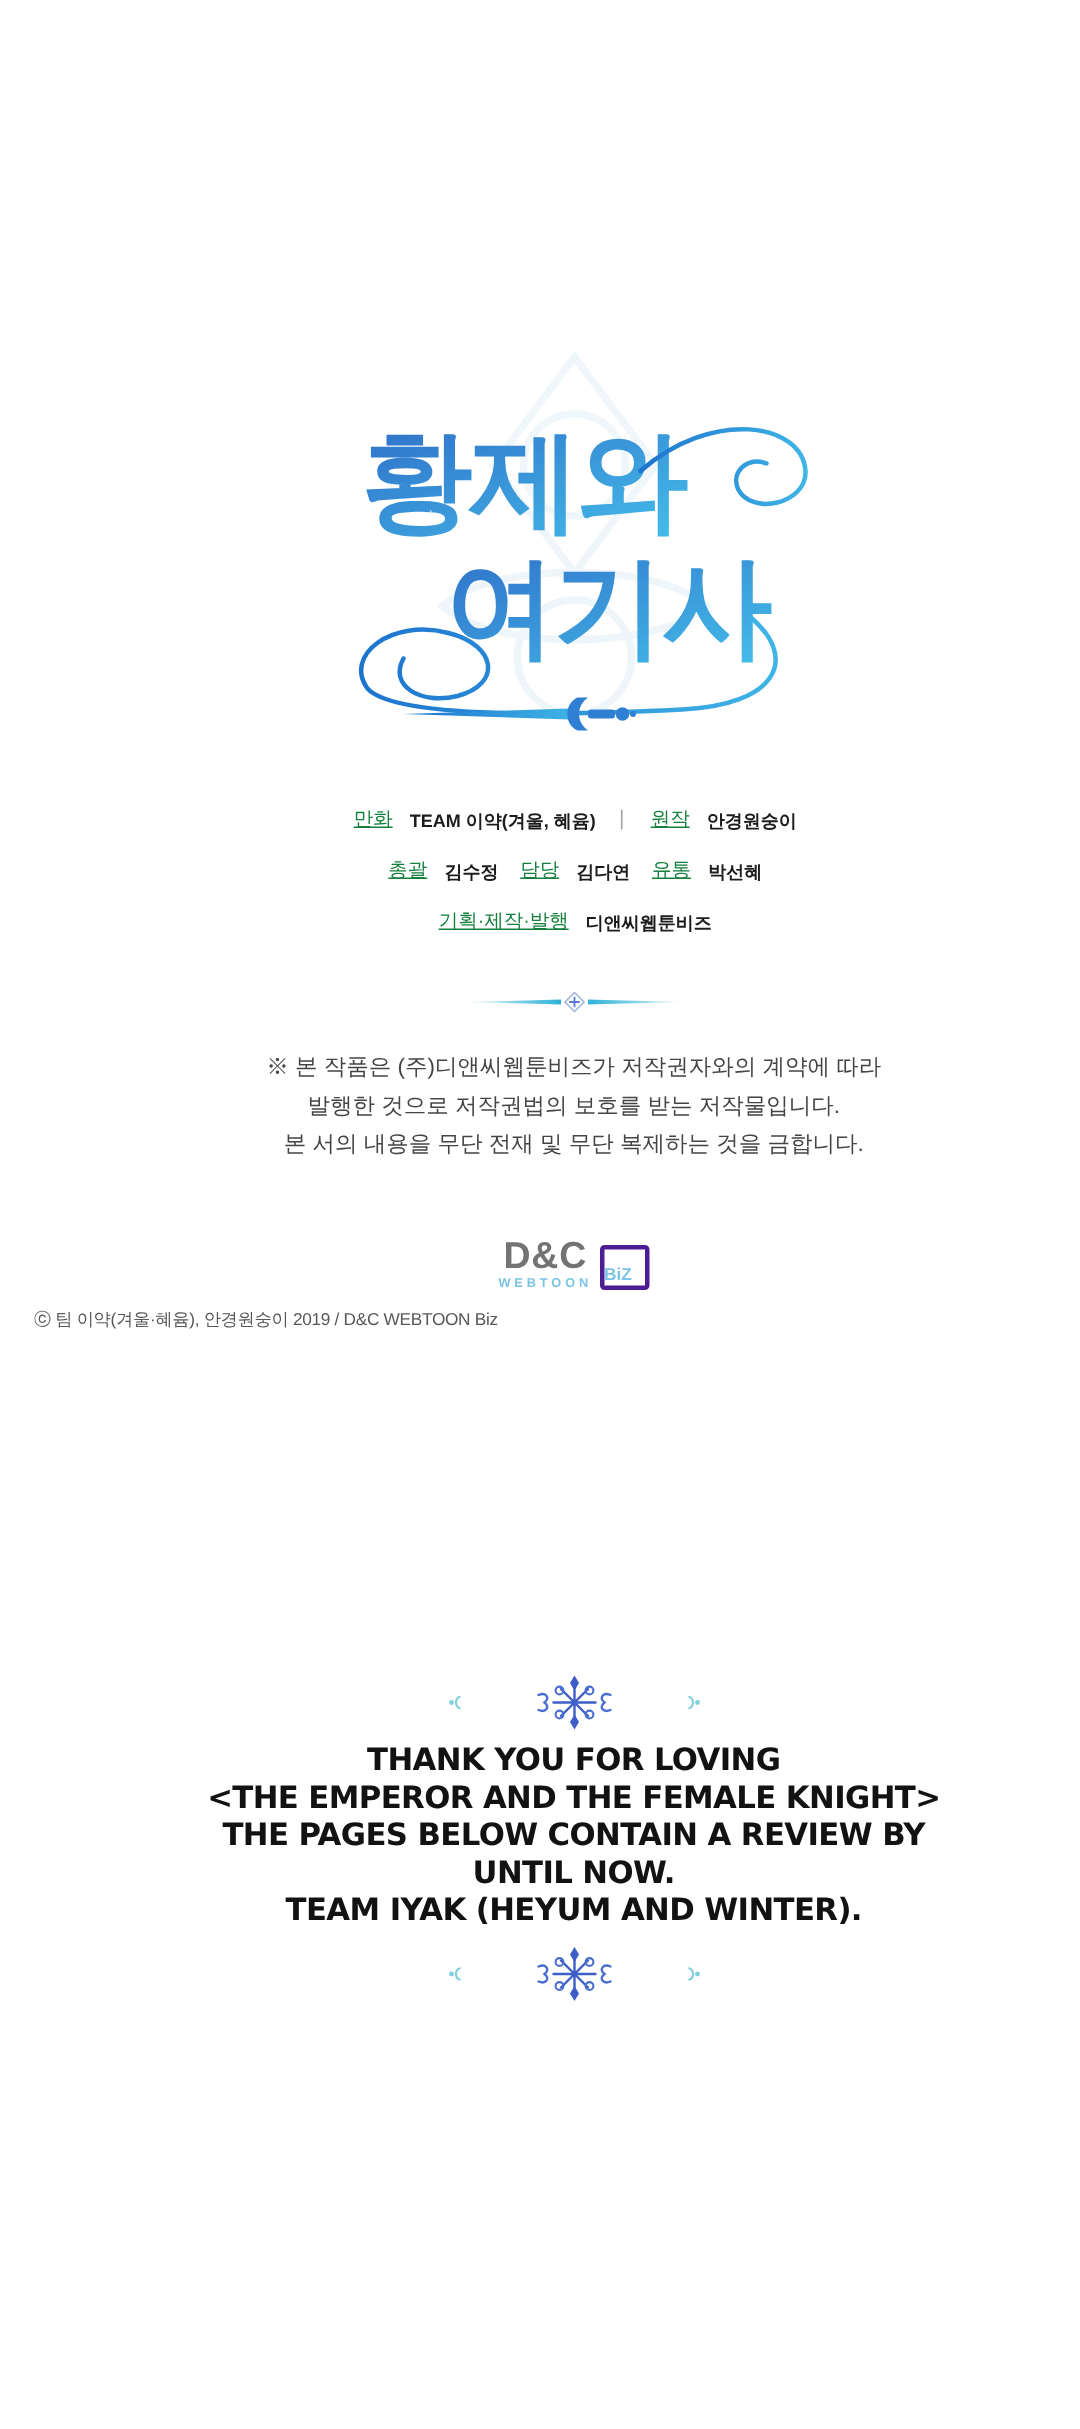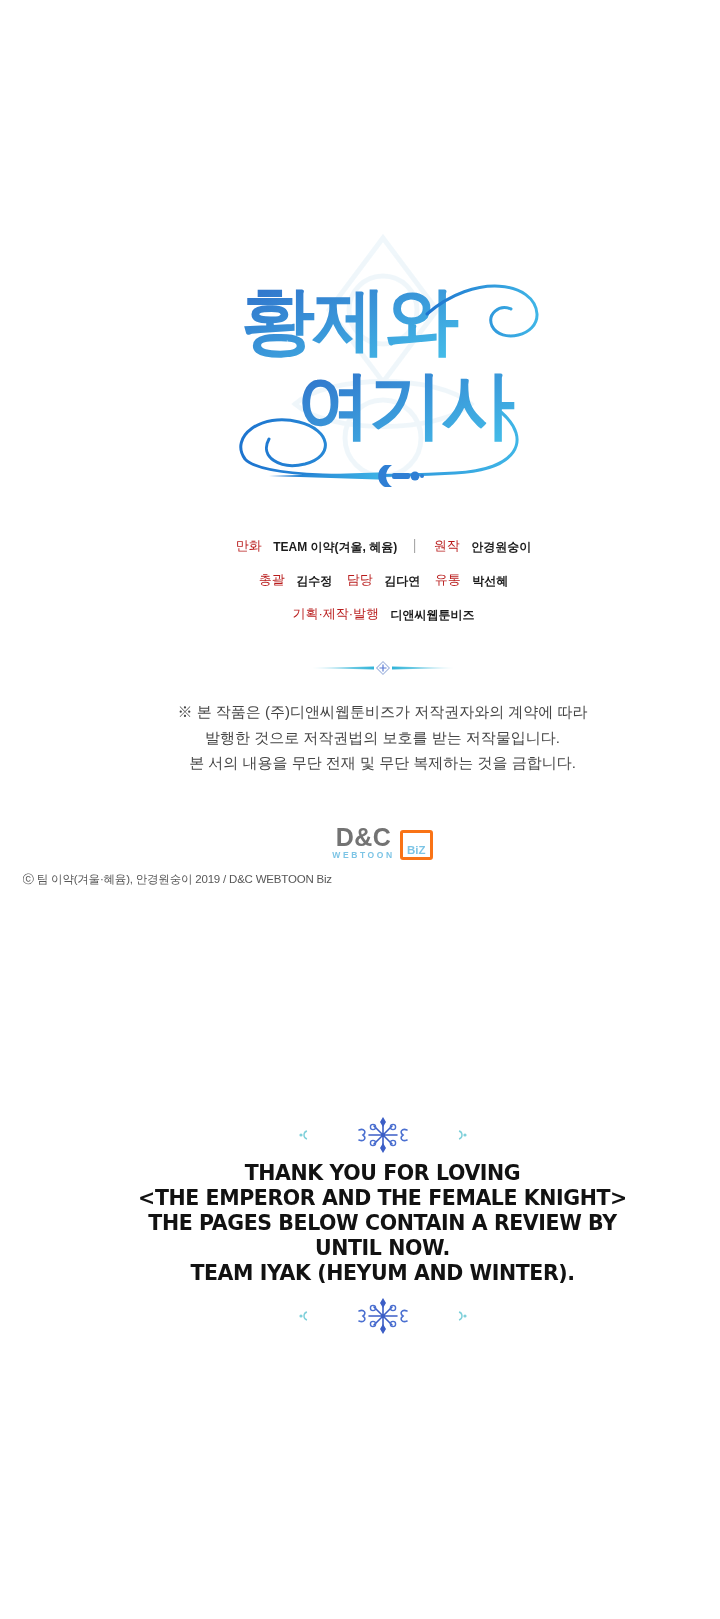--- a/index.html
+++ b/index.html
@@ -10,21 +10,21 @@
   }
 
   
   .title-logo{position:absolute;top:226px;left:160px;width:400px;height:285px;}
   .title-logo svg{display:block;width:100%;height:100%;}
   .t-text{font-family:"Liberation Serif",serif;font-weight:bold;letter-spacing:-2px;}
 
   
   .credits{position:absolute;top:534px;left:0;width:720px;text-align:center;}
   .credits-row{margin:0 0 11px 0;line-height:22px;white-space:nowrap;}
-  .c-label{font-size:13px;color:#b91c1c;margin:0 3px 0 6px;vertical-align:1px;}
+  .c-label{font-size:13px;color:#15803d;margin:0 3px 0 6px;vertical-align:1px;text-decoration:underline;}
   .c-value{font-size:12px;font-weight:bold;color:#1c1c1c;margin:0 4px;}
   .c-sep{font-size:14px;color:#a9a9a9;margin:0 7px;vertical-align:1px;}
 
   
   .small-divider{position:absolute;top:658px;left:285px;width:150px;height:20px;}
 
   
   .notice{
     position:absolute;top:699px;left:0;width:720px;text-align:center;
     font-size:15px;line-height:25.5px;color:#454545;
@@ -32,22 +32,22 @@
 
   
   .dclogo{
     position:absolute;top:827px;left:0;width:720px;
     display:flex;justify-content:center;align-items:flex-start;gap:5px;
   }
   .dc-left{text-align:center;}
   .dc-name{font-size:25px;font-weight:800;letter-spacing:0.5px;line-height:21px;color:#737373;}
   .dc-sub{font-size:8.5px;font-weight:bold;letter-spacing:2.6px;margin-top:2px;color:#7cc4e5;}
   .biz-box{
-    margin-top:3px;border:3px solid #f97316;border-radius:3px;
-    width:27px;height:23px;display:flex;align-items:flex-end;justify-content:center;
+    margin-top:3px;border:3px solid #4c1d95;border-radius:3px;
+    width:27px;height:23px;display:flex;align-items:flex-end;justify-content:flex-start;
     font-size:11.5px;font-weight:800;color:#7cc4e5;padding-bottom:1px;box-sizing:content-box;
   }
 
   
   .copyright{
     position:absolute;top:872px;left:0;width:720px;text-align:left;
     font-size:11.5px;color:#575757;letter-spacing:-0.2px;
   }
 
   

